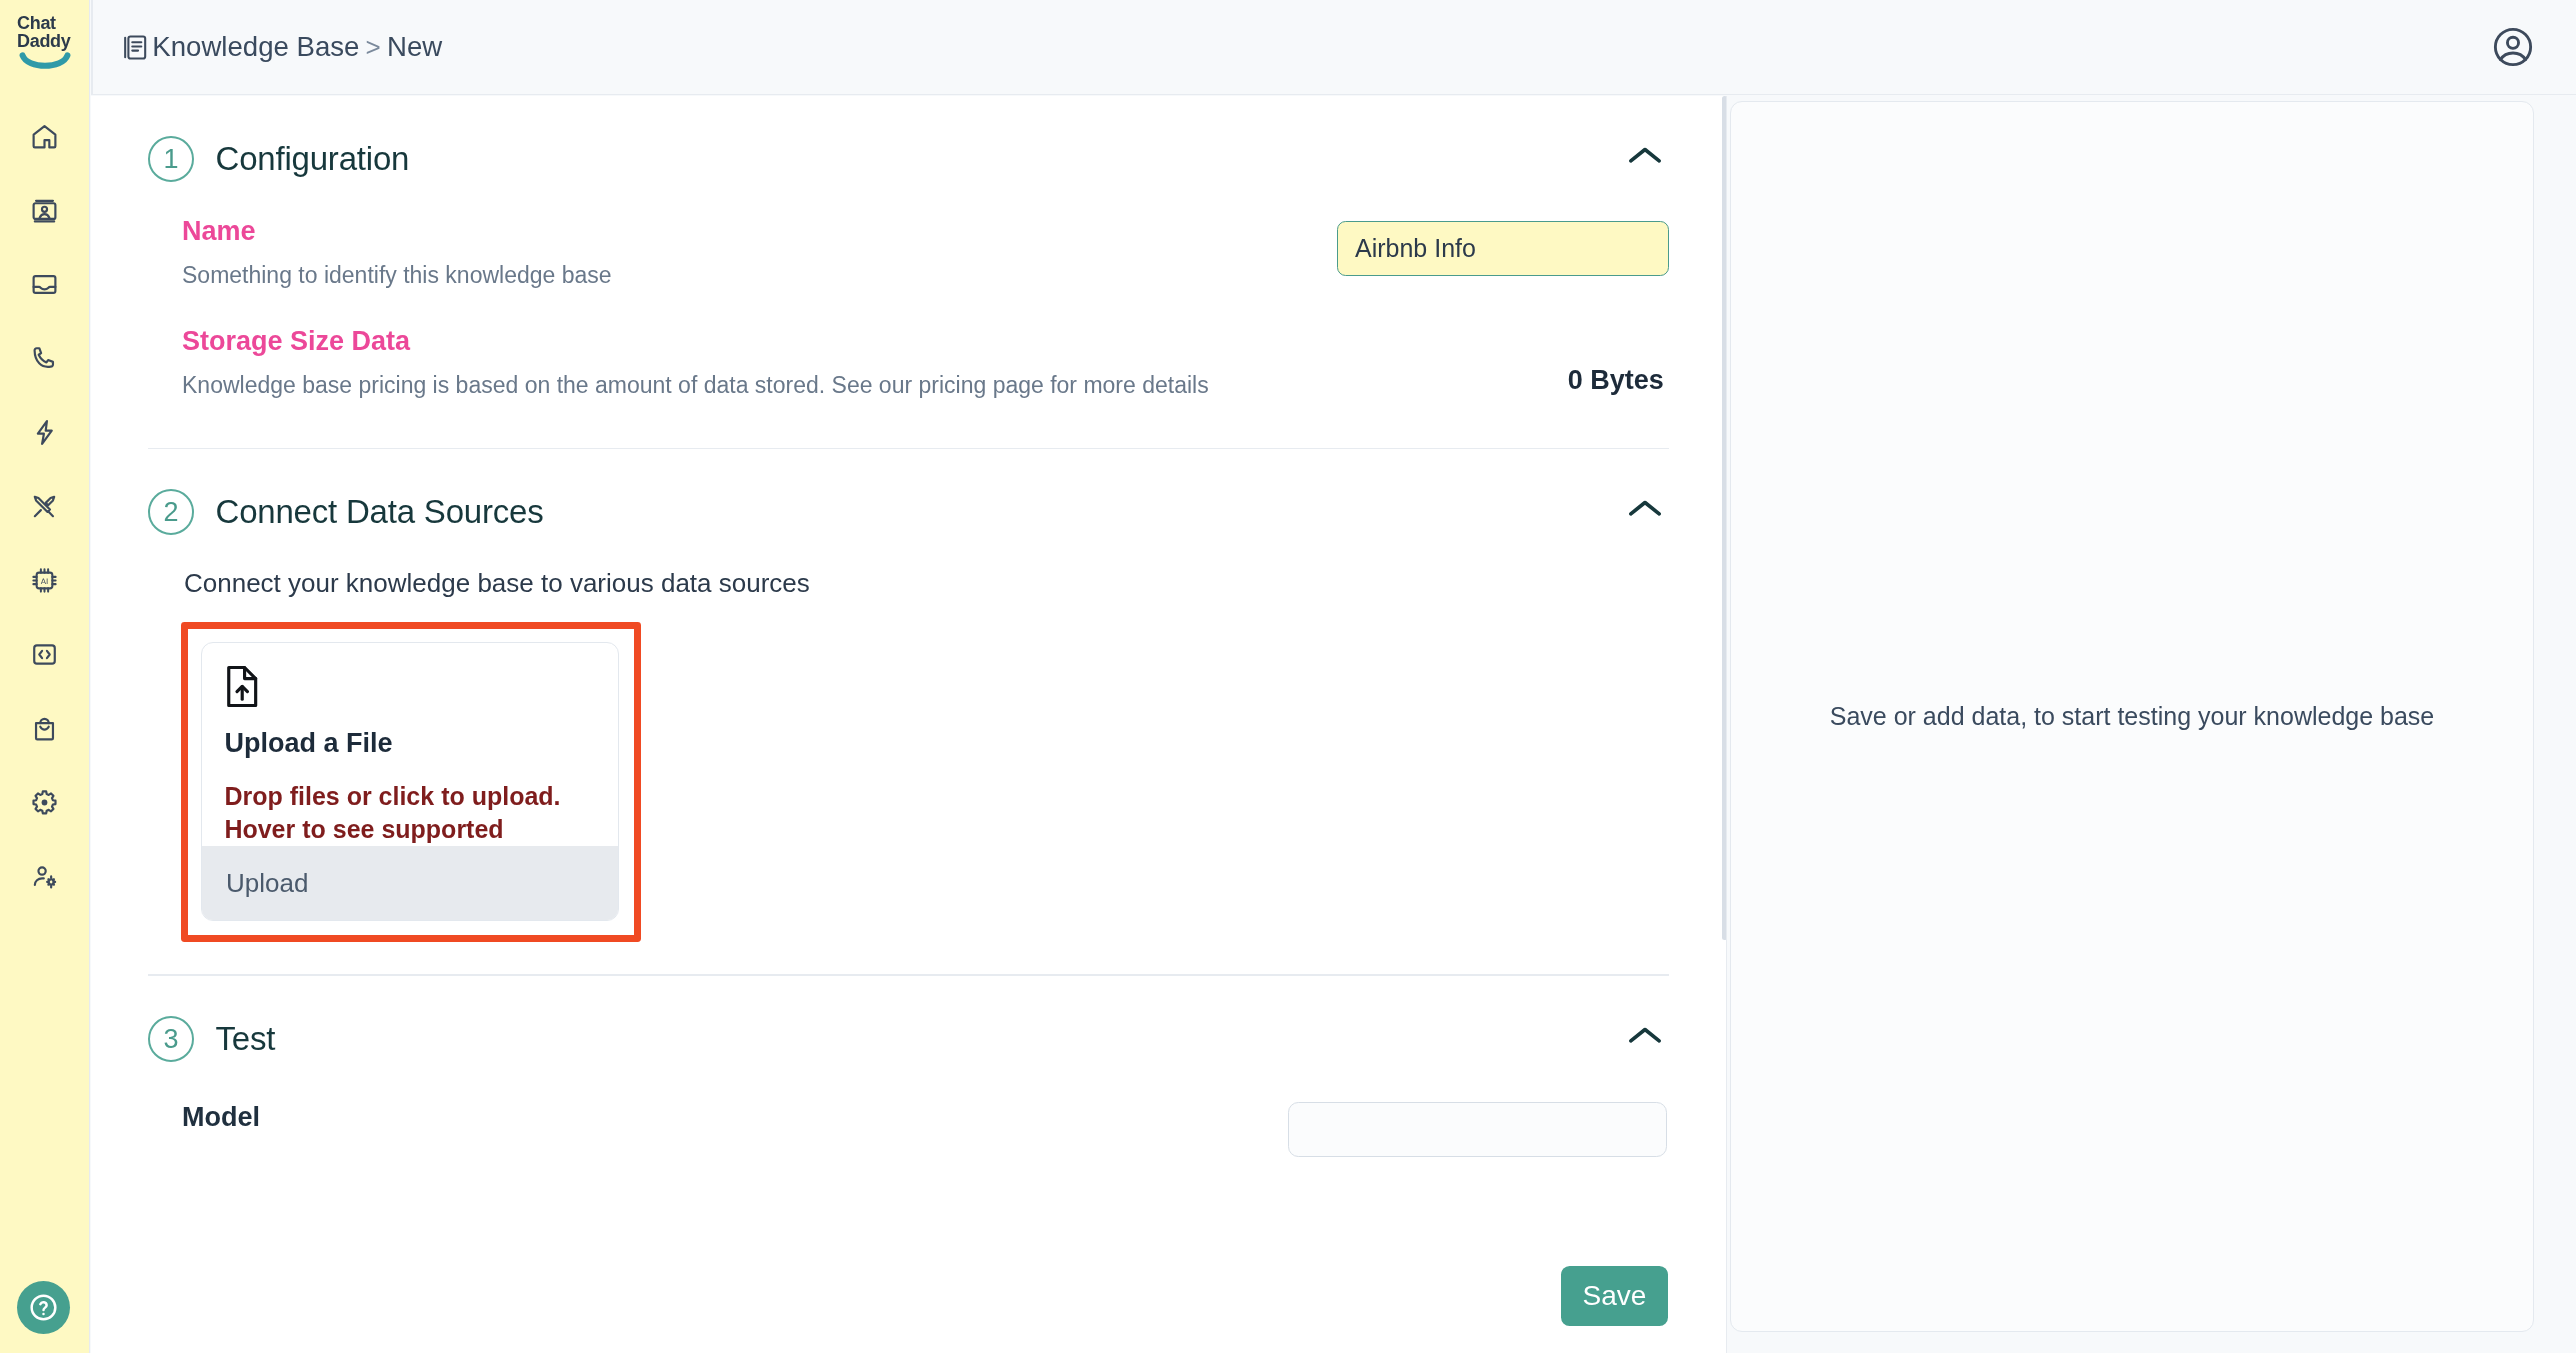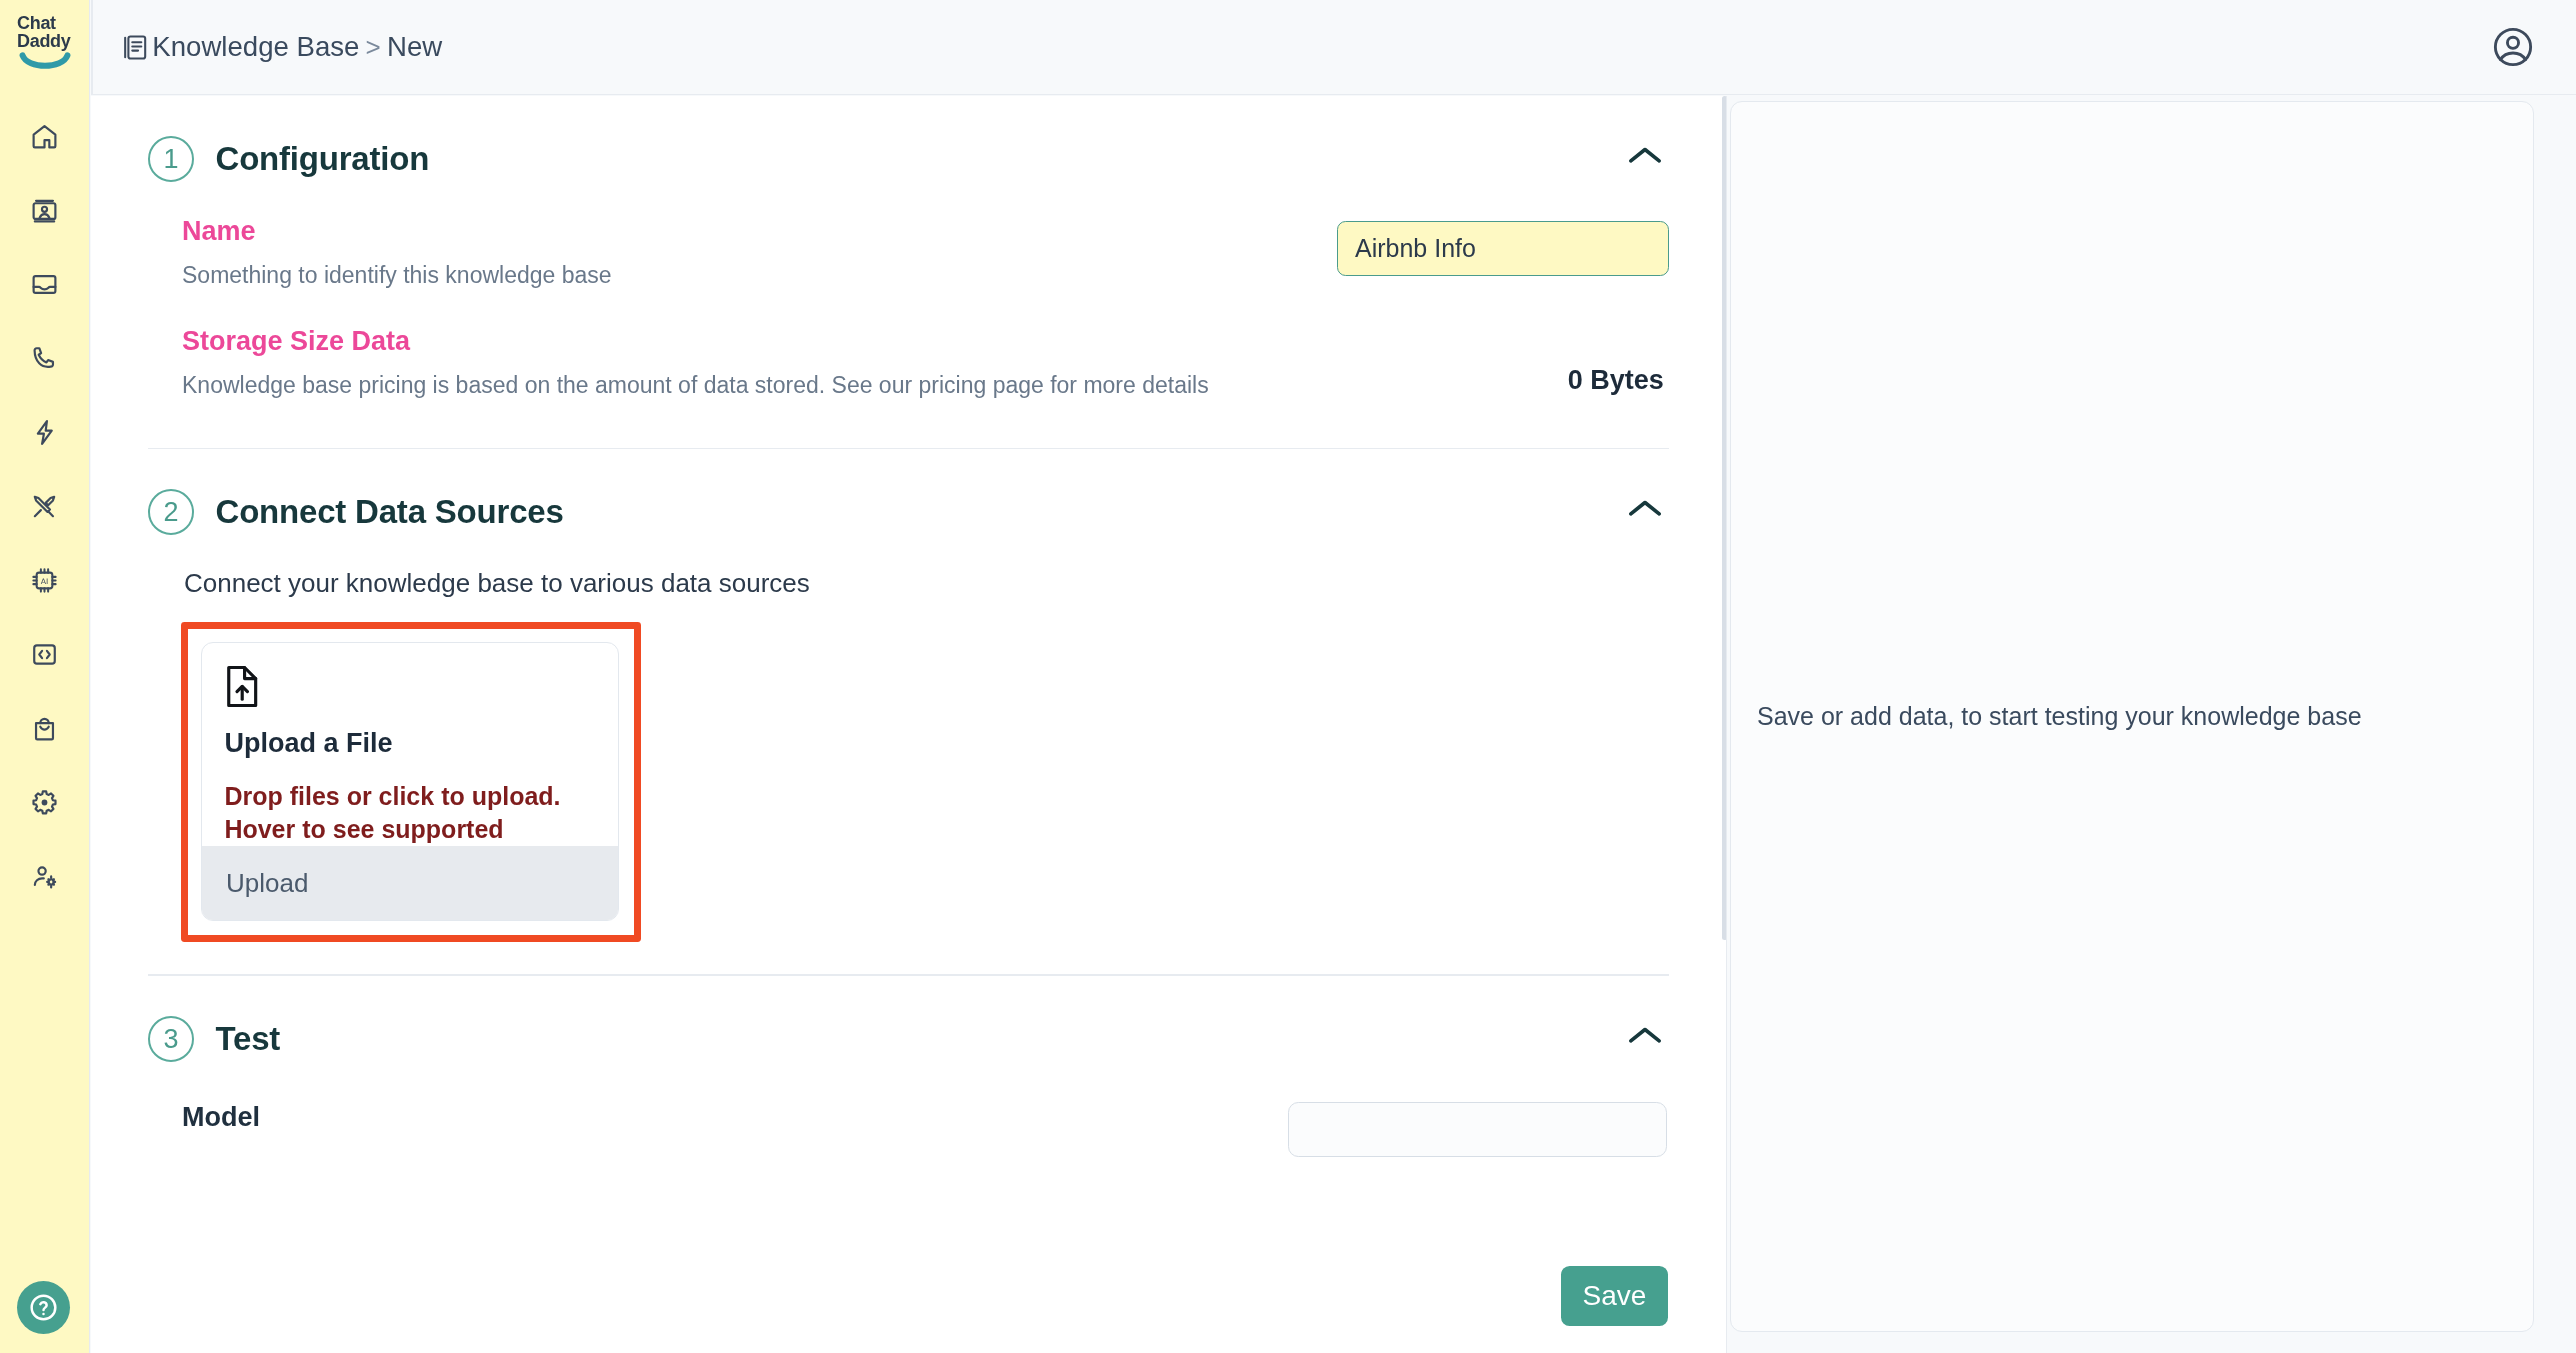--- a/index.html
+++ b/index.html
@@ -82,21 +82,21 @@
     border-right: 1.7px solid #e7ebf0;
     overflow: hidden;
   }
 
   .right-pane {
     position: absolute; left: 1639px; top: 5.2px;
     width: 804px; height: 1231px;
     background: #fbfcfd;
     border: 1.7px solid #e4e9ef;
     border-radius: 12px;
-    display: flex; align-items: center; 
+    display: flex; align-items: center; justify-content: center;
     padding: 0 26px;
   }
   .right-pane-text {
     font-size: 25px; color: #3a4a5e; text-align: center; line-height: 1.4;
   }
 
   
   .section { padding: 0 57px 0 57px; }
   .sec-head {
     display: flex; align-items: center;
@@ -104,21 +104,21 @@
   }
   .step-badge {
     width: 46px; height: 46px; border-radius: 50%;
     border: 2.6px solid #5aab9c;
     color: #4a9b8c; font-size: 27px;
     display: flex; align-items: center; justify-content: center;
     flex: 0 0 auto;
   }
   .sec-title {
     margin-left: 21.5px;
-    font-size: 33px; font-weight: 700; color: #17383c;
+    font-size: 33px; font-weight: 400; color: #17383c;
     letter-spacing: -0.2px;
   }
   .chev {
     position: absolute; right: 6.9px; top: 48px;
     width: 34px; height: 22.4px; cursor: pointer;
   }
 
   .divider { height: 1.7px; background: #e7ebf0; margin: 0 57px; }
 
   

